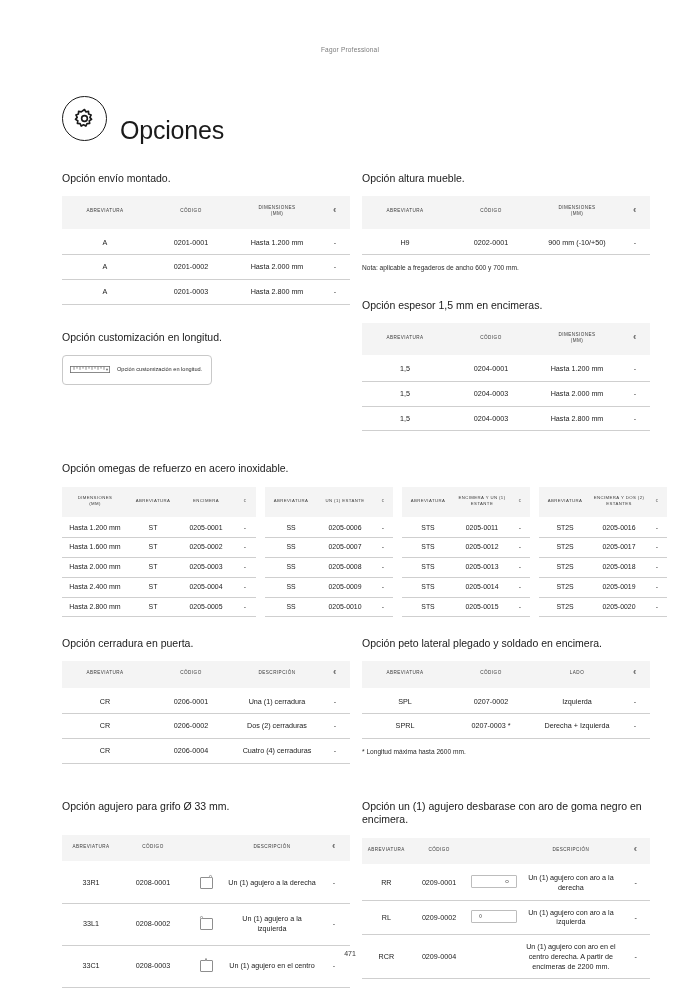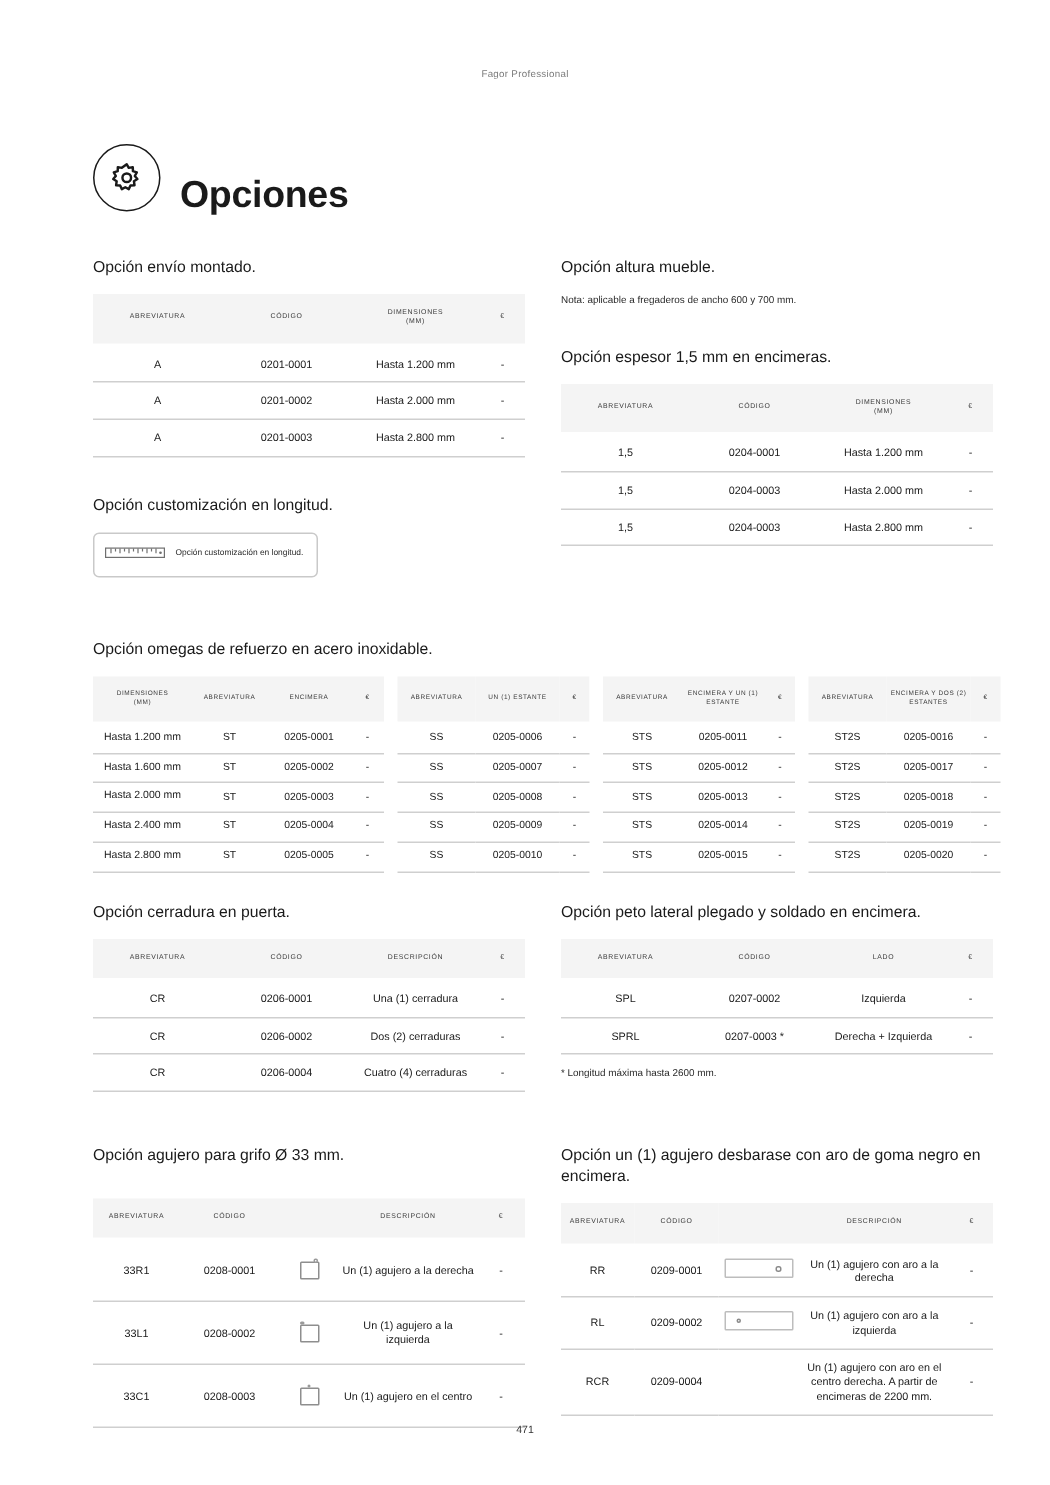--- a/index.html
+++ b/index.html
@@ -22,23 +22,23 @@
 
   .title-row {
     display: flex; align-items: center; gap: 13px;
     margin-top: 39px; margin-bottom: 27px;
   }
   .gear-circle {
     width: 45px; height: 45px; border: 1.6px solid #1a1a1a;
     border-radius: 50%; display: flex; align-items: center; justify-content: center;
     flex: 0 0 auto;
   }
-  .page-title { font-size: 25px; font-weight: 700; letter-spacing: -.2px; margin-top: 24px; }
-
-  .cols { display: flex; gap: 12px; }
+  .page-title { font-size: 25px; font-weight: 400; letter-spacing: -.2px; margin-top: 24px; }
+
+  .cols { display: flex; gap: 0; }
   .col { width: 288px; flex: 0 0 288px; }
   .col.right { margin-left: 12px; }
 
   .sec-title {
     font-size: 10.5px; font-weight: 400; color: #1a1a1a;
     margin-bottom: 11px; line-height: 1.25;
   }
   .sec-title.two-line { line-height: 1.3; }
 
   table.tbl { width: 100%; border-collapse: collapse; table-layout: fixed; }
@@ -183,20 +183,41 @@
           <span class="chip-label">Opción customización en longitud.</span>
         </div>
       </div>
 
     </div>
 
     <div class="col right">
 
       <div class="block">
         <div class="sec-title">Opción altura mueble.</div>
+        <table class="tbl">
+          <thead>
+            <tr>
+              <th>ABREVIATURA</th>
+              <th>CÓDIGO</th>
+              <th>
+                <span>DIMENSIONES</span><br>
+                <span>(mm)</span>
+              </th>
+              <th class="euro">€</th>
+            </tr>
+          </thead>
+          <tbody>
+            <tr>
+              <td>H9</td>
+              <td>0202-0001</td>
+              <td>900 mm (-10/+50)</td>
+              <td class="euro">-</td>
+            </tr>
+          </tbody>
+        </table>
         <div class="note">Nota: aplicable a fregaderos de ancho 600 y 700 mm.</div>
       </div>
 
       <div class="block" style="margin-top:26px;">
         <div class="sec-title">Opción espesor 1,5 mm en encimeras.</div>
         <table class="tbl">
           <thead>
             <tr>
               <th>ABREVIATURA</th>
               <th>CÓDIGO</th>

